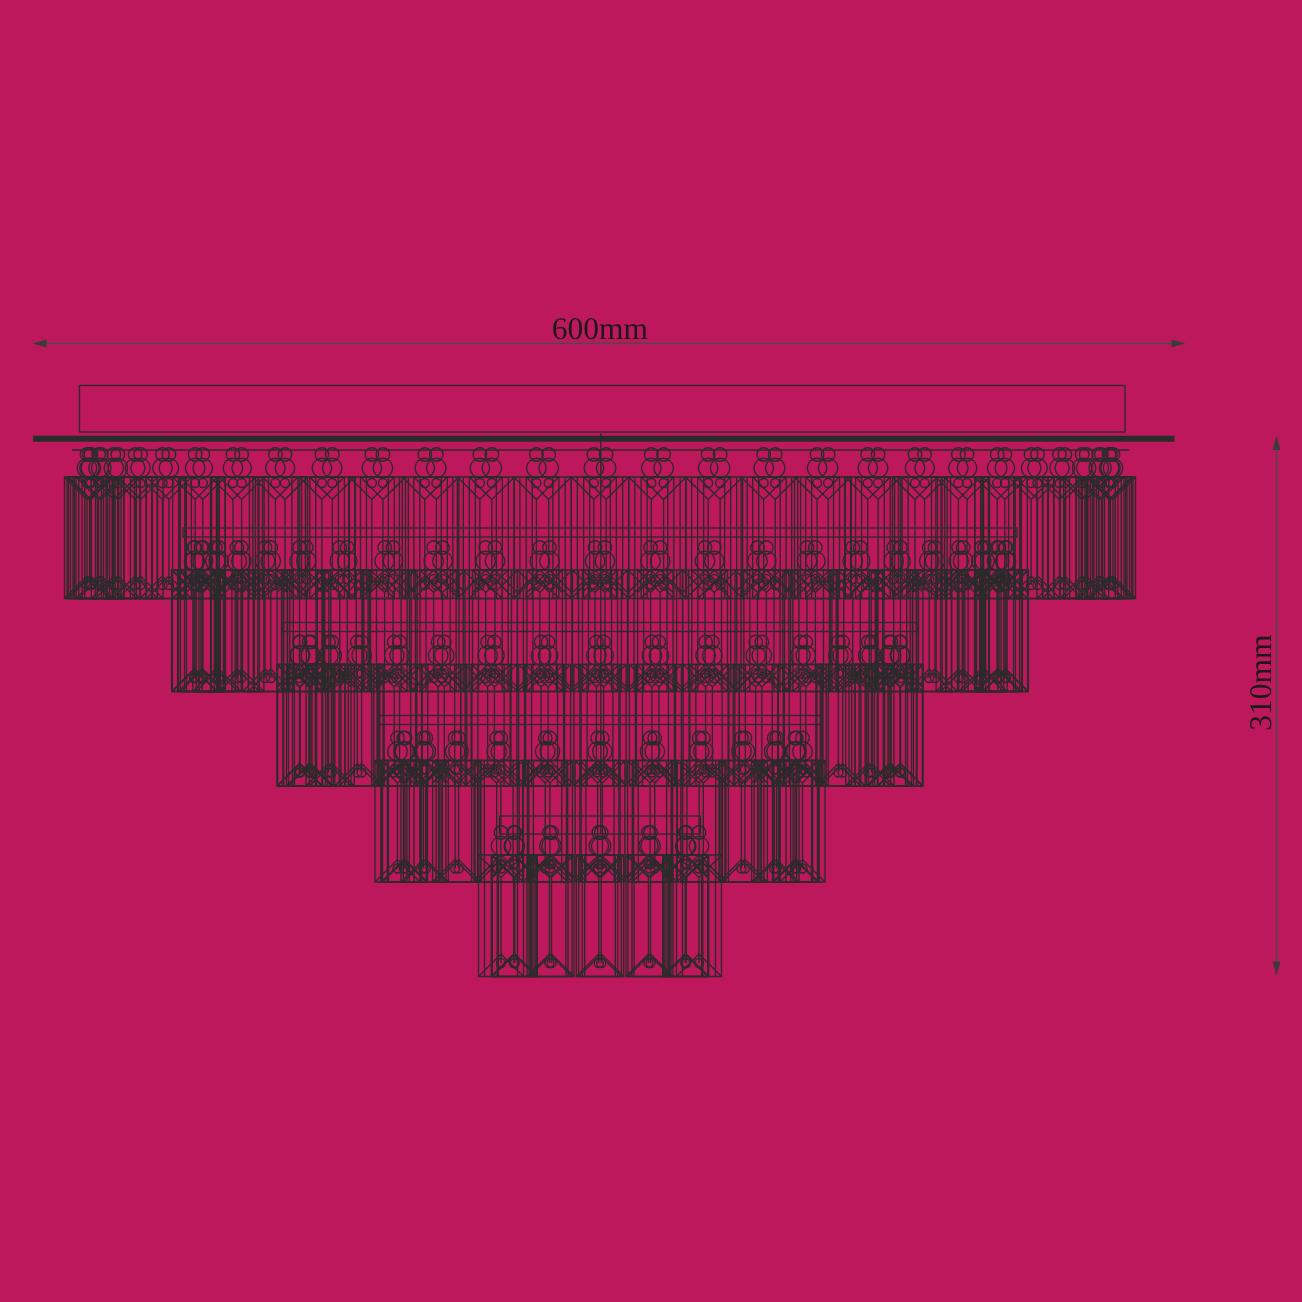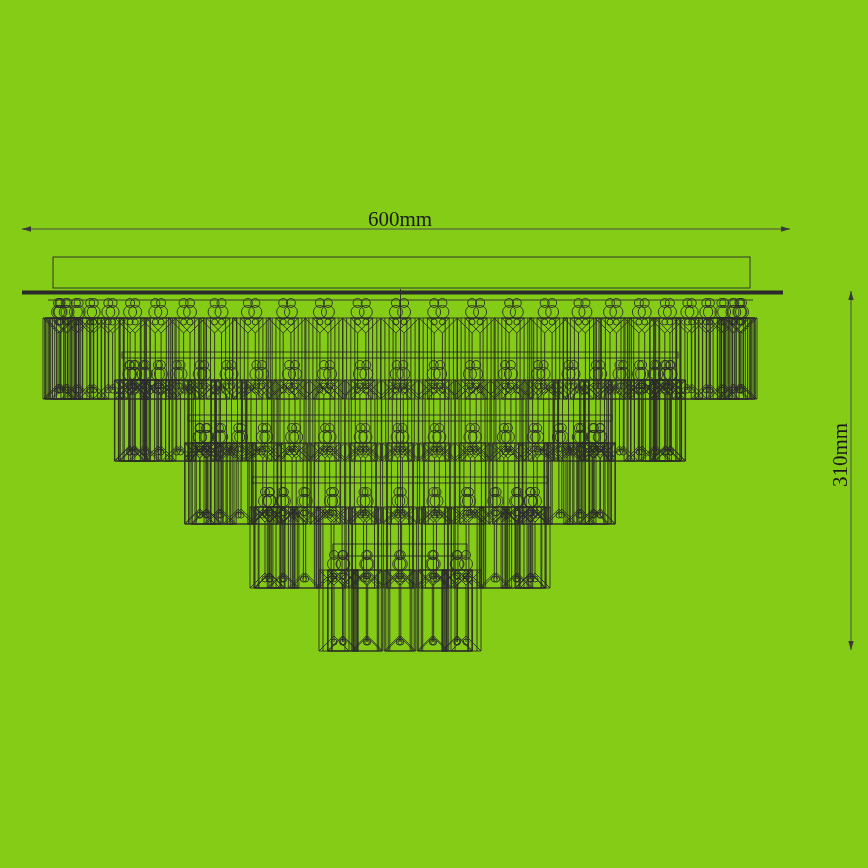--- a/index.html
+++ b/index.html
@@ -1,16 +1,16 @@
 <!DOCTYPE html>
 <html><head>
 <meta charset="utf-8">
 <style>
   html,body{margin:0;padding:0;background:#ffffff;}
-  .page{width:868px;height:868px;background:#84cc16;position:relative;overflow:hidden;}
+  .page{width:868px;height:868px;background:#be185d;position:relative;overflow:hidden;}
   svg{display:block;}
   .ln{fill:none;stroke:#2b2b2b;stroke-width:0.9;}
   .dim-line{stroke:#4a4a4a;stroke-width:1;fill:none;}
   .dim-arrow{fill:#3a3a3a;stroke:none;}
   .dim-text{
     font-family:"Liberation Serif","DejaVu Serif",serif;
     font-size:21px;
     fill:#1a1a1a;
   }
 </style>

